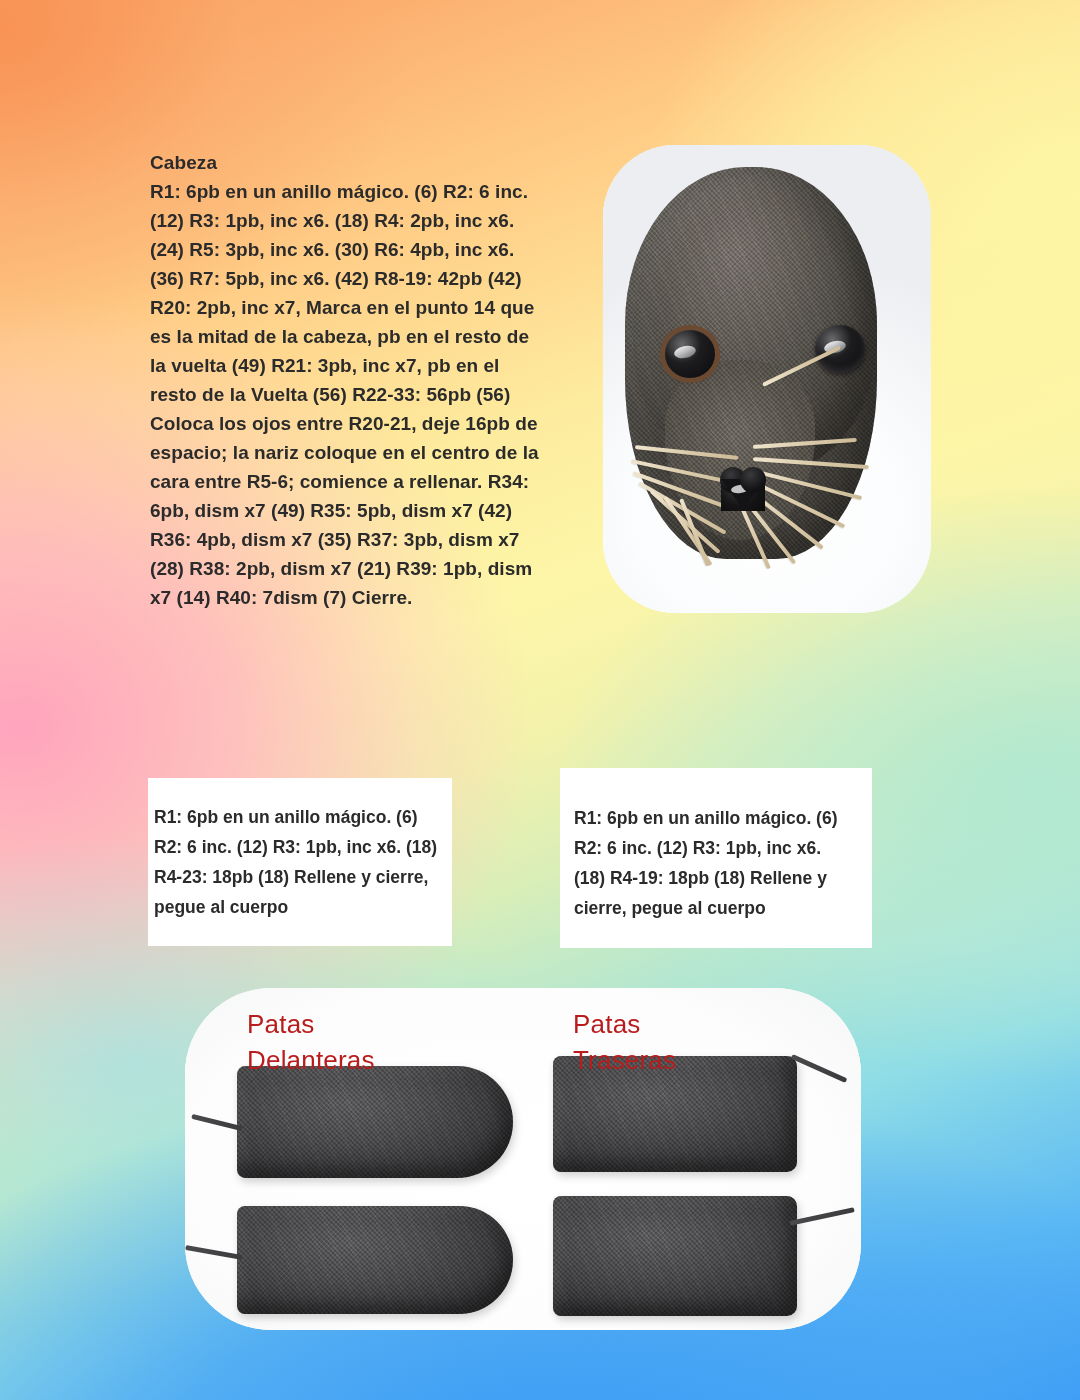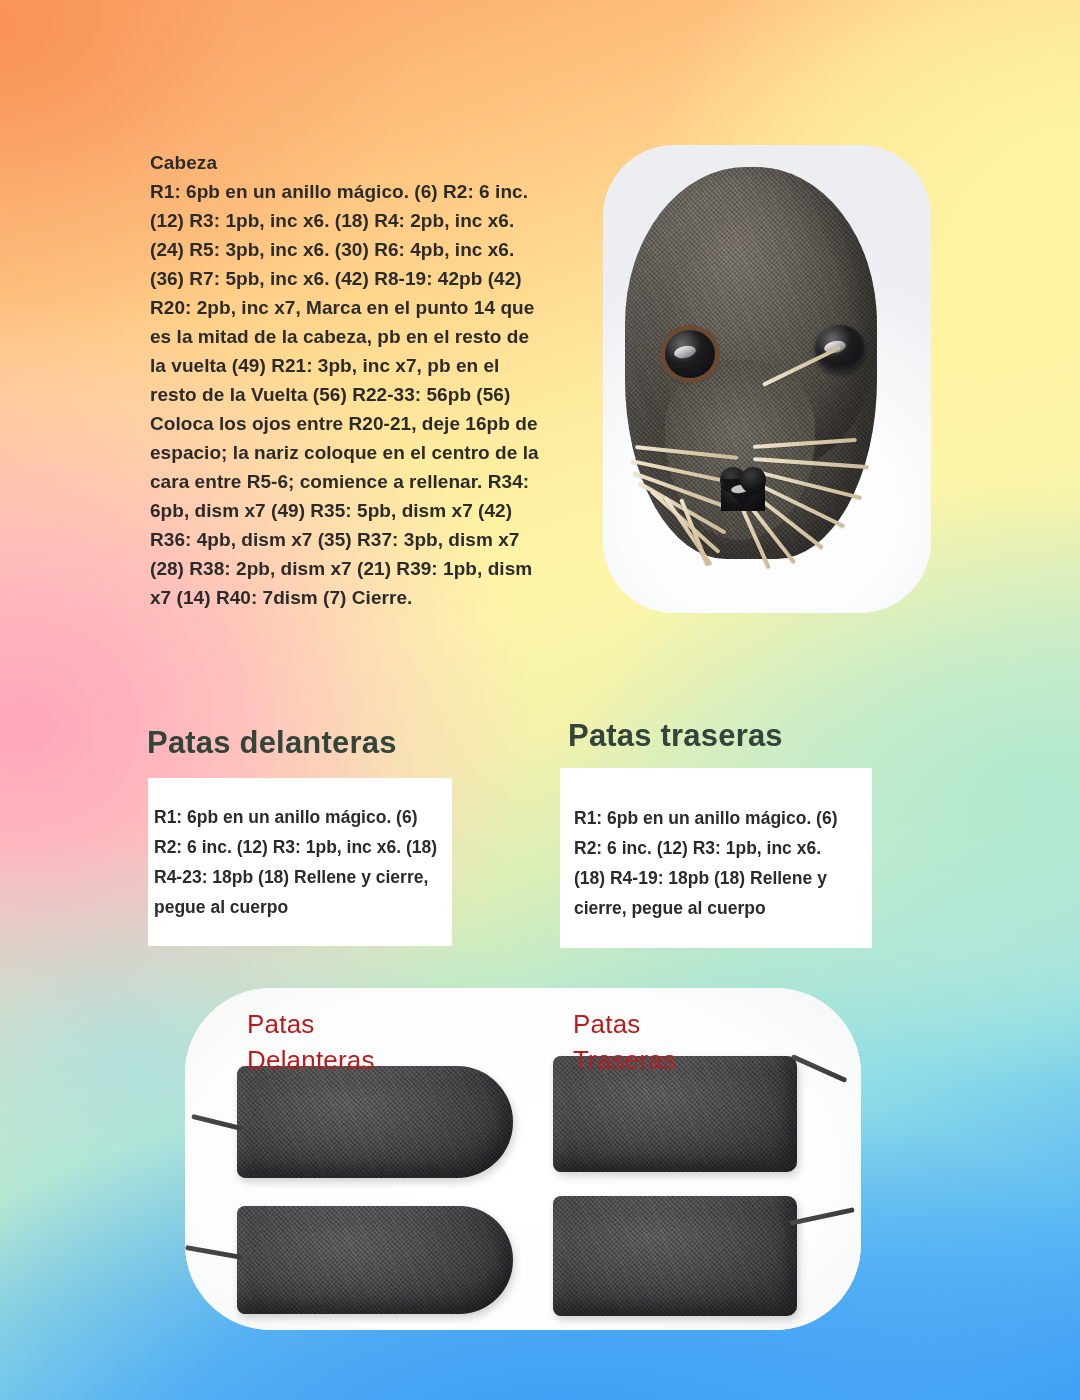--- a/index.html
+++ b/index.html
@@ -193,22 +193,20 @@
     <div class="whisker" style="left:140px;top:350px;width:84px;transform:rotate(52deg);"></div>
     <div class="whisker" style="left:136px;top:354px;width:74px;transform:rotate(66deg);"></div>
     <div class="whisker" style="left:160px;top:238px;width:86px;transform:rotate(-26deg);"></div>
 
     <div class="nose">
       <div class="nose-body"></div>
       <div class="nose-hl"></div>
     </div>
   </div>
 
-  <div class="abs sec-heading" id="h-front">Patas delanteras</div>
-  <div class="abs sec-heading" id="h-back">Patas traseras</div>
 
   <div class="abs white-box" id="box-front">
     <p class="box-text">R1: 6pb en un anillo mágico. (6) R2: 6 inc. (12) R3: 1pb, inc x6. (18) R4-23: 18pb (18) Rellene y cierre, pegue al cuerpo</p>
   </div>
 
   <div class="abs white-box" id="box-back">
     <p class="box-text">R1: 6pb en un anillo mágico. (6) R2: 6 inc. (12) R3: 1pb, inc x6. (18) R4-19: 18pb (18) Rellene y cierre, pegue al cuerpo</p>
   </div>
 
   <div class="abs" id="legs-photo">

